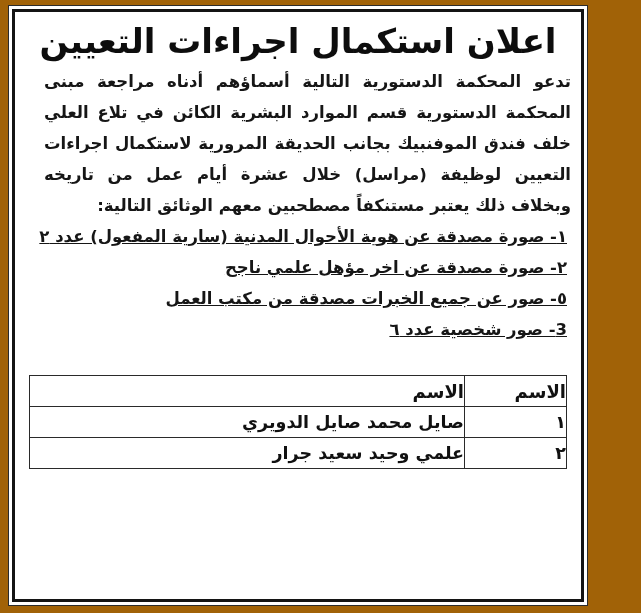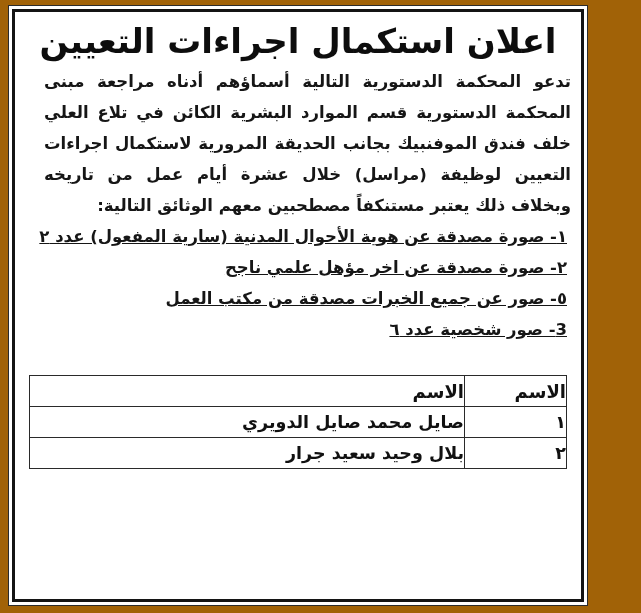--- a/index.html
+++ b/index.html
@@ -105,20 +105,20 @@
             <th>الاسم</th>
           </tr>
         </thead>
         <tbody>
           <tr>
             <td class="col-num">١</td>
             <td>صايل محمد صايل الدويري</td>
           </tr>
           <tr>
             <td class="col-num">٢</td>
-            <td>بلال وحيد سعيد جرار</td>
+            <td>علمي وحيد سعيد جرار</td>
           </tr>
         </tbody>
       </table>
 
     </div>
   </div>
 </div>
 
 </body></html>

